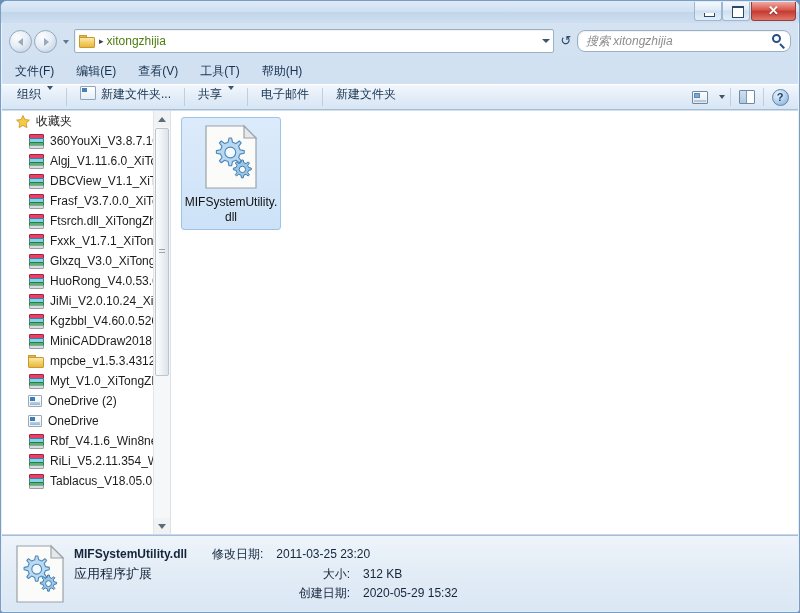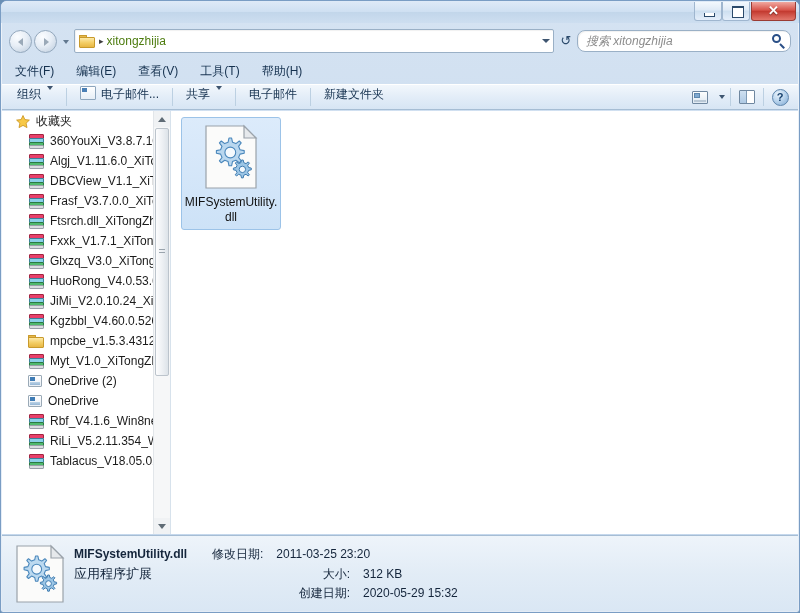--- a/index.html
+++ b/index.html
@@ -366,21 +366,21 @@
   </div>
 
   <div class="toolbar">
     <div class="tbitem">
       <span>组织</span>
       <span class="tbcaret"></span>
     </div>
     <div class="tbsep"></div>
     <div class="tbitem">
       <span class="openicon"></span>
-      <span>电子邮件...</span>
+      <span>新建文件夹...</span>
     </div>
     <div class="tbsep"></div>
     <div class="tbitem">
       <span>共享</span>
       <span class="tbcaret"></span>
     </div>
     <div class="tbsep"></div>
     <div class="tbitem">电子邮件</div>
     <div class="tbsep"></div>
     <div class="tbitem">新建文件夹</div>
@@ -500,20 +500,29 @@
         <span class="txt">JiMi_V2.0.10.24_XiT</span>
       </div>
       <div class="sbrow">
         <span class="ico books">
             <i></i>
             <i></i>
             <i></i>
             <i></i>
           </span>
         <span class="txt">Kgzbbl_V4.60.0.520</span>
+      </div>
+      <div class="sbrow">
+        <span class="ico books">
+            <i></i>
+            <i></i>
+            <i></i>
+            <i></i>
+          </span>
+        <span class="txt">MiniCADDraw2018</span>
       </div>
       <div class="sbrow">
         <span class="ico folder">
             <span class="tab"></span>
             <span class="body"></span>
           </span>
         <span class="txt">mpcbe_v1.5.3.4312</span>
       </div>
       <div class="sbrow">
         <span class="ico books">

